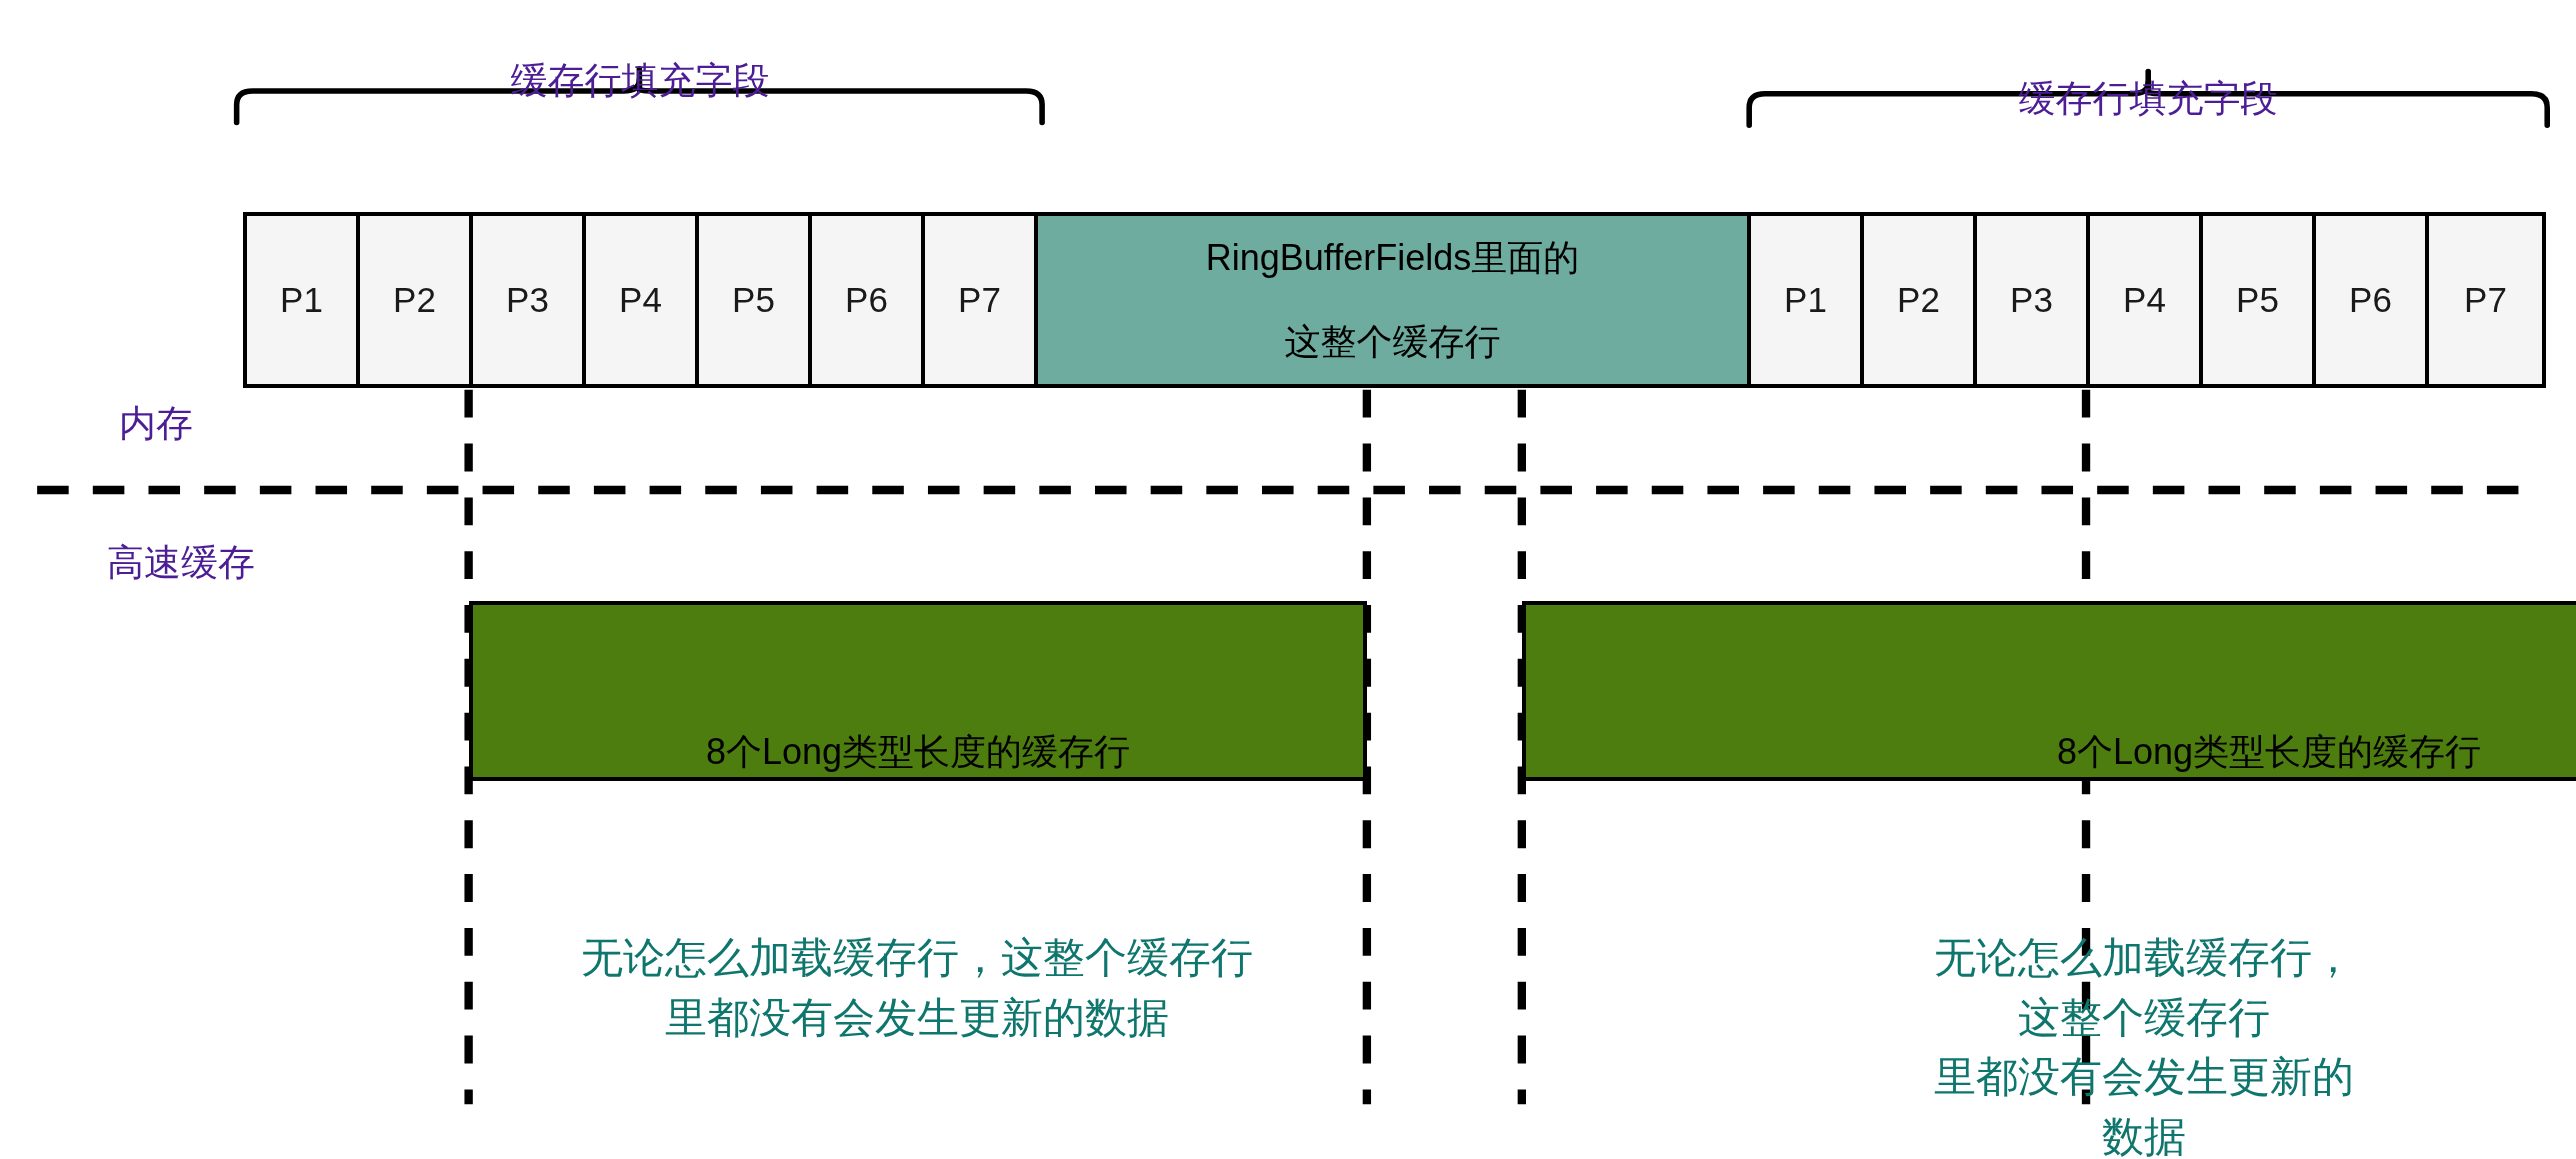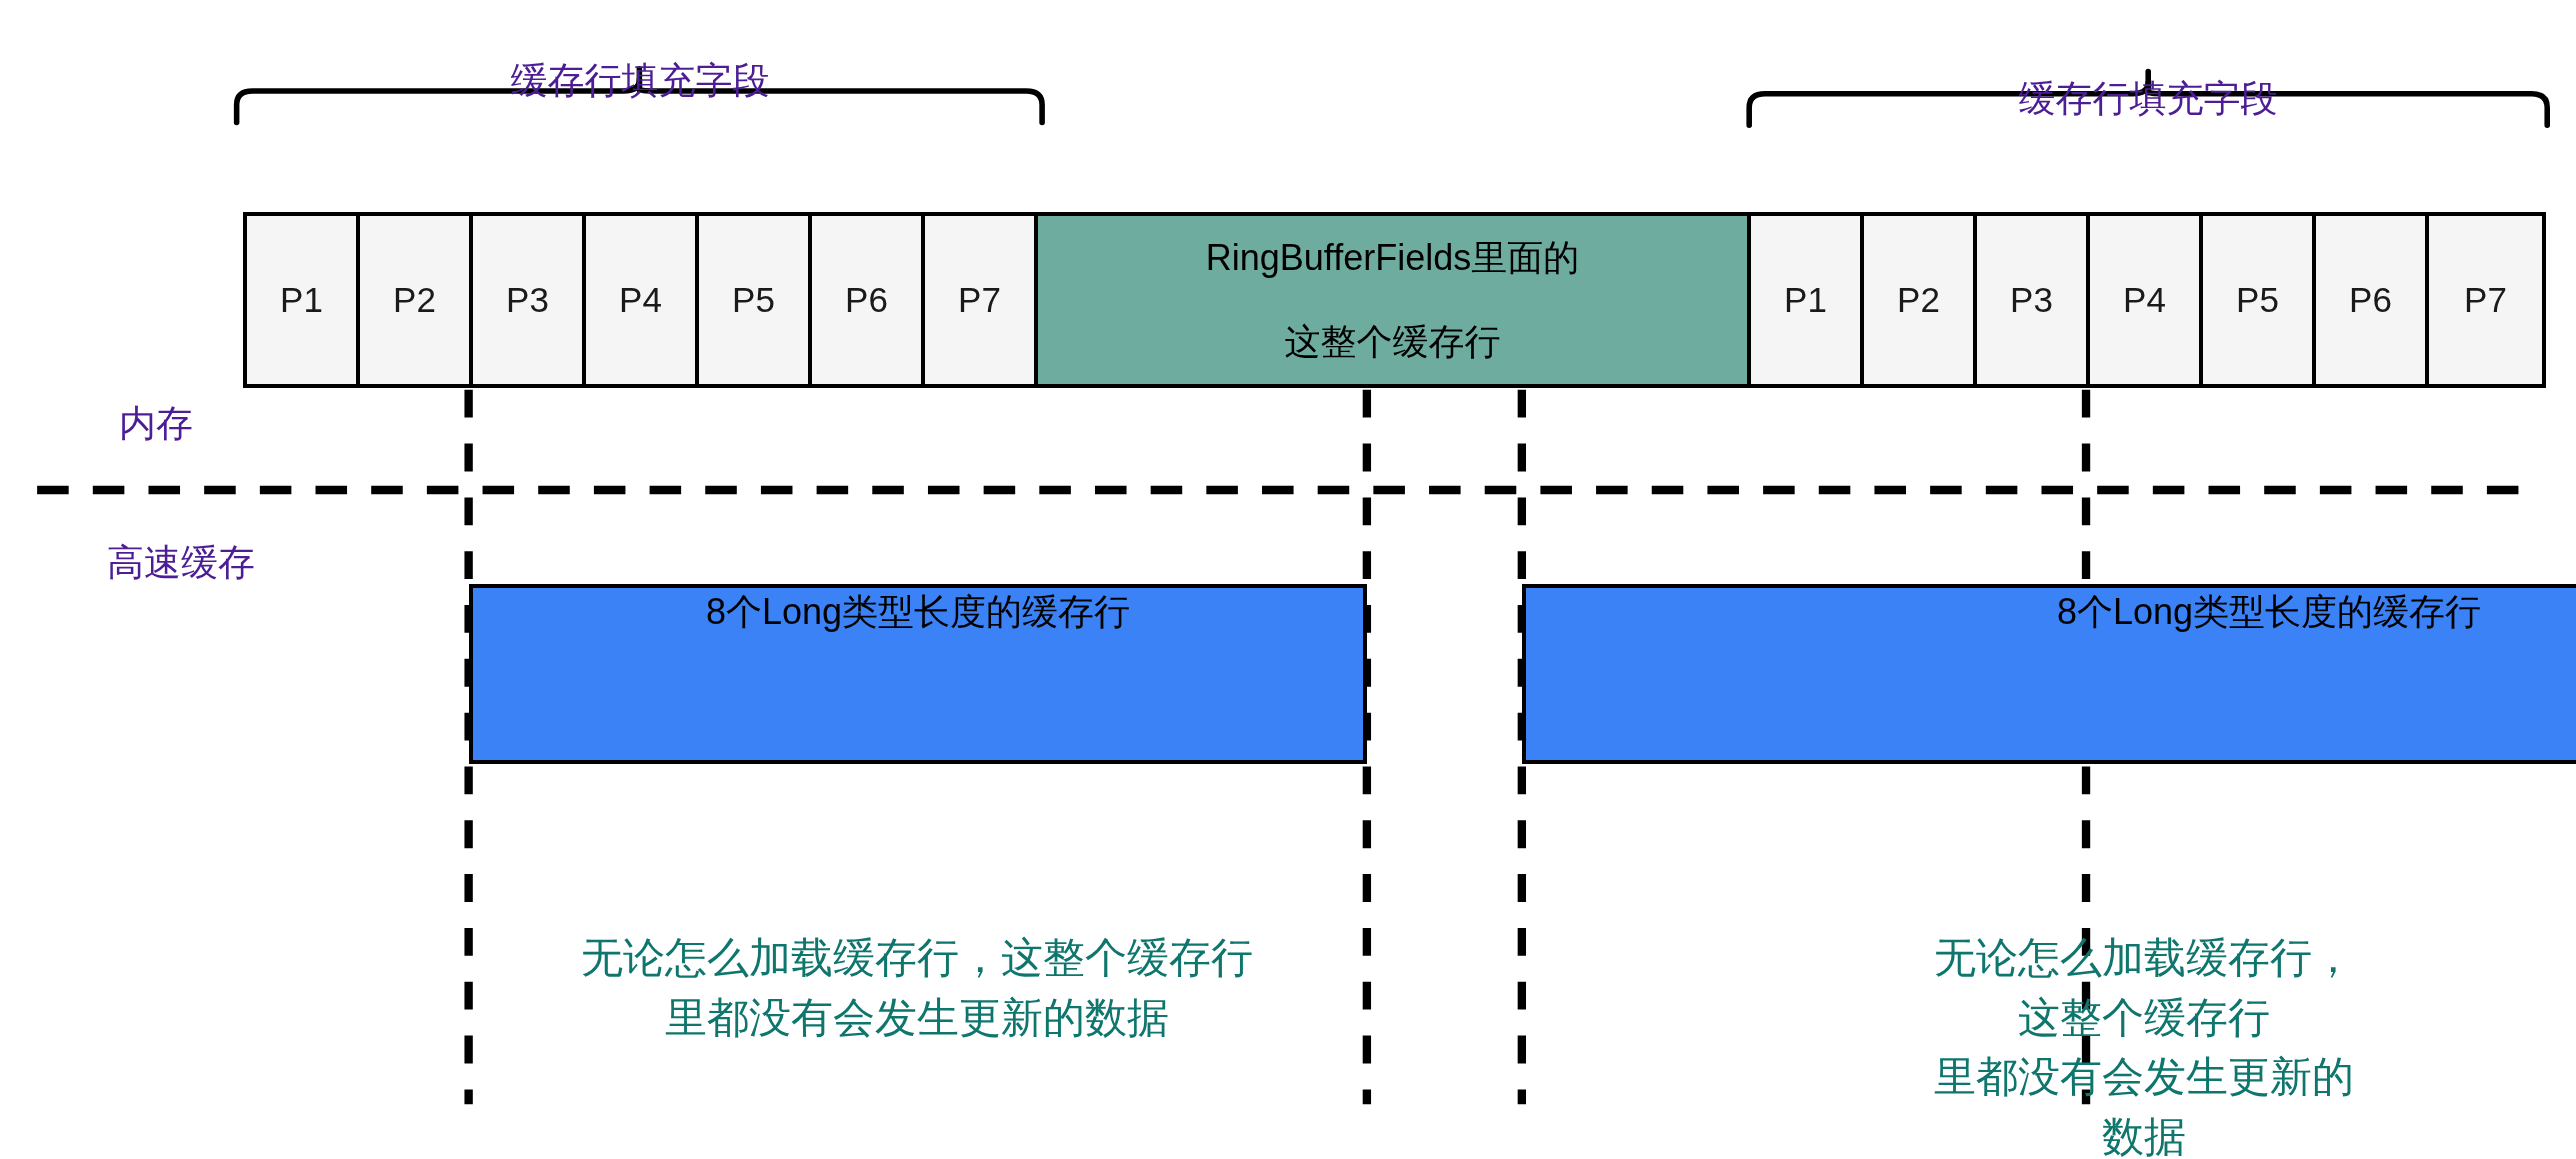--- a/index.html
+++ b/index.html
@@ -87,27 +87,27 @@
     transform: translateX(-50%);
   }
   #caption-left  { left: 640px;  top: 56px; }
   #caption-right { left: 2148px; top: 74px; }
 
   
   .cacheline-box {
     position: absolute;
     box-sizing: border-box;
     border: 4.6px solid #000000;
-    background: #3b82f6;
-    display: flex;
-    align-items: flex-start;
+    background: #4d7c0f;
+    display: flex;
+    align-items: flex-end;
     justify-content: center;
     font-size: 36px;
     color: #000000;
-    top: 584px;
+    top: 601px;
     height: 180px;
   }
   #cacheline-left  { left: 469px;  width: 898px; }
   #cacheline-right { left: 1522px; width: 1494px; }
 
   
   .note {
     position: absolute;
     font-size: 42px;
     color: #0f766e;

